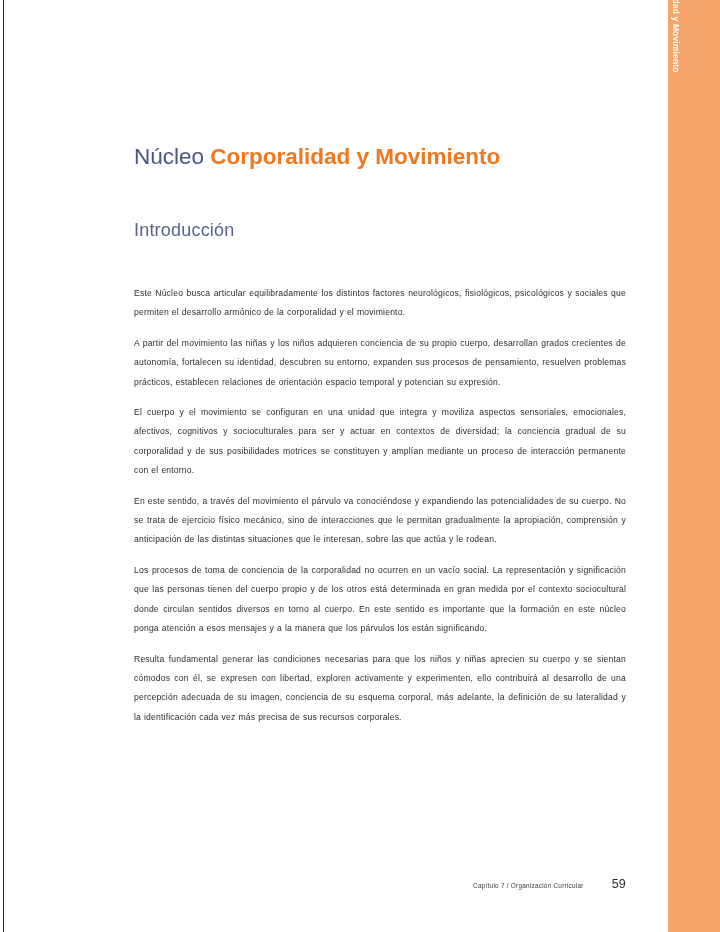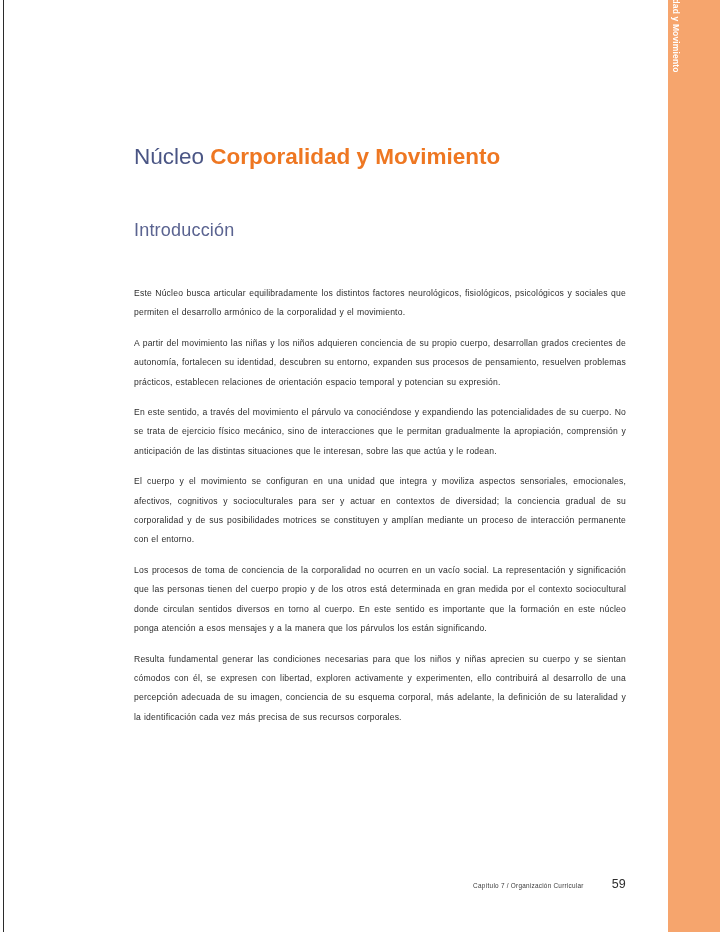--- a/index.html
+++ b/index.html
@@ -147,22 +147,22 @@
 
   <div class="content">
 
     <h1 class="title"><span class="t-nucleo">Núcleo </span><span class="t-rest">Corporalidad y Movimiento</span></h1>
 
     <h2 class="subtitle">Introducción</h2>
 
     <div class="body-copy">
       <p class="para">Este Núcleo busca articular equilibradamente los distintos factores neurológicos, fisiológicos, psicológicos y sociales que permiten el desarrollo armónico de la corporalidad y el movimiento.</p>
       <p class="para">A partir del movimiento las niñas y los niños adquieren conciencia de su propio cuerpo, desarrollan grados crecientes de autonomía, fortalecen su identidad, descubren su entorno, expanden sus procesos de pensamiento, resuelven problemas prácticos, establecen relaciones de orientación espacio temporal y potencian su expresión.</p>
+      <p class="para">El cuerpo y el movimiento se configuran en una unidad que integra y moviliza aspectos sensoriales, emocionales, afectivos, cognitivos y socioculturales para ser y actuar en contextos de diversidad; la conciencia gradual de su corporalidad y de sus posibilidades motrices se constituyen y amplían mediante un proceso de interacción permanente con el entorno.</p>
       <p class="para">En este sentido, a través del movimiento el párvulo va conociéndose y expandiendo las potencialidades de su cuerpo. No se trata de ejercicio físico mecánico, sino de interacciones que le permitan gradualmente la apropiación, comprensión y anticipación de las distintas situaciones que le interesan, sobre las que actúa y le rodean.</p>
-      <p class="para">El cuerpo y el movimiento se configuran en una unidad que integra y moviliza aspectos sensoriales, emocionales, afectivos, cognitivos y socioculturales para ser y actuar en contextos de diversidad; la conciencia gradual de su corporalidad y de sus posibilidades motrices se constituyen y amplían mediante un proceso de interacción permanente con el entorno.</p>
       <p class="para">Los procesos de toma de conciencia de la corporalidad no ocurren en un vacío social. La representación y significación que las personas tienen del cuerpo propio y de los otros está determinada en gran medida por el contexto sociocultural donde circulan sentidos diversos en torno al cuerpo. En este sentido es importante que la formación en este núcleo ponga atención a esos mensajes y a la manera que los párvulos los están significando.</p>
       <p class="para">Resulta fundamental generar las condiciones necesarias para que los niños y niñas aprecien su cuerpo y se sientan cómodos con él, se expresen con libertad, exploren activamente y experimenten, ello contribuirá al desarrollo de una percepción adecuada de su imagen, conciencia de su esquema corporal, más adelante, la definición de su lateralidad y la identificación cada vez más precisa de sus recursos corporales.</p>
     </div>
 
     <div class="footer">
       <span class="footer-text">Capítulo 7 / Organización Curricular</span><span class="footer-pageno">59</span>
     </div>
 
   </div>
 </div>

